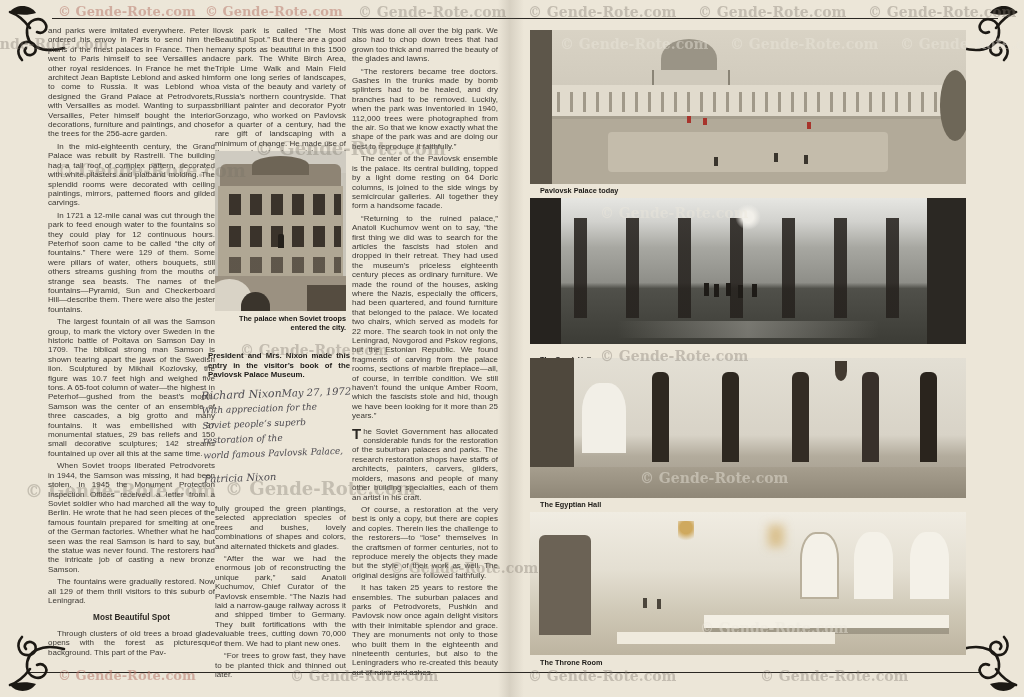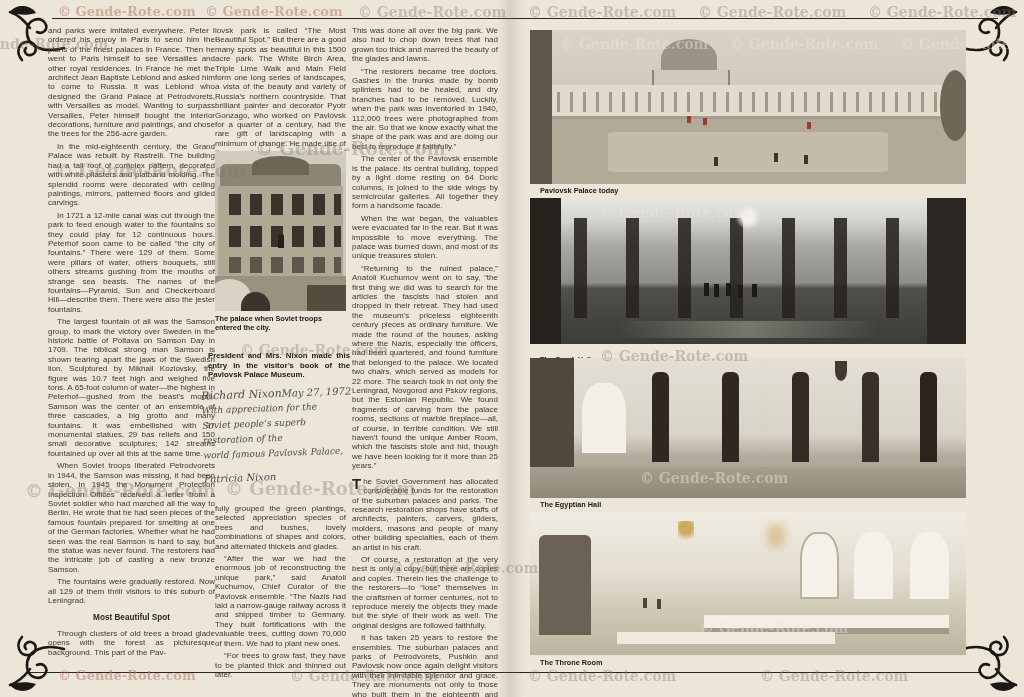--- a/index.html
+++ b/index.html
@@ -21,21 +21,21 @@
   .col{position:absolute;font-size:8px;line-height:9.4px;text-align:justify;}
   .col p{margin:0 0 3px 0;}
   .col p.ind{text-indent:9px;}
   .col1{left:48px;top:26px;width:167px;}
   .col2top{left:215px;top:26px;width:131px;}
   .col2bot{left:215px;top:504px;width:131px;}
   .col3{left:352px;top:26px;width:146px;}
   h3.subhead{font-size:8.2px;text-align:center;margin:8px 0 6px 0;color:#2b2823;}
   .dropcap{float:left;font-size:15px;line-height:13px;font-weight:bold;margin:0 2px 0 0;color:#2b2823;}
   
-  .photocap{position:absolute;font-weight:bold;font-size:7.3px;color:#1c1a17;}
+  .photocap{position:absolute;font-weight:bold;font-size:7.3px;color:#1c1a17;text-align:right;}
   .credit{position:absolute;left:208px;top:351px;width:142px;font-weight:bold;
           font-size:7.8px;line-height:9.6px;text-align:justify;color:#1c1a17;}
   
   .handwriting{position:absolute;left:203px;top:386px;width:150px;height:118px;
                font-family:"DejaVu Serif",serif;font-style:italic;color:#4c4a50;
                font-size:9px;line-height:15px;transform:rotate(-2deg);}
   .hw-row1{display:flex;justify-content:space-between;font-size:10px;}
   .hw-sig{font-size:11px;}
   .hw-last{margin-top:8px;font-size:10px;}
   
@@ -155,21 +155,20 @@
   <div class="col col2bot">
     <p>fully grouped the green plantings, selected appreciation species of trees and bushes, lovely combinations of shapes and colors, and alternated thickets and glades.</p>
     <p class="ind">“After the war we had the enormous job of reconstructing the unique park,” said Anatoli Kuchumov, Chief Curator of the Pavlovsk ensemble. “The Nazis had laid a narrow-gauge railway across it and shipped timber to Germany. They built fortifications with the valuable trees, cutting down 70,000 of them. We had to plant new ones.</p>
     <p class="ind">“For trees to grow fast, they have to be planted thick and thinned out later.</p>
   </div>
 
   <div class="col col3">
     <p>This was done all over the big park. We also had to chop down trees that had grown too thick and marred the beauty of the glades and lawns.</p>
     <p class="ind">“The restorers became tree doctors. Gashes in the trunks made by bomb splinters had to be healed, and dry branches had to be removed. Luckily, when the park was inventoried in 1940, 112,000 trees were photographed from the air. So that we know exactly what the shape of the park was and are doing our best to reproduce it faithfully.”</p>
     <p class="ind">The center of the Pavlovsk ensemble is the palace. Its central building, topped by a light dome resting on 64 Doric columns, is joined to the side wings by semicircular galleries. All together they form a handsome facade.</p>
-    <p class="ind">When the war began, the valuables were evacuated far in the rear. But it was impossible to move everything. The palace was burned down, and most of its unique treasures stolen.</p>
     <p class="ind">“Returning to the ruined palace,” Anatoli Kuchumov went on to say, “the first thing we did was to search for the articles the fascists had stolen and dropped in their retreat. They had used the museum’s priceless eighteenth century pieces as ordinary furniture. We made the round of the houses, asking where the Nazis, especially the officers, had been quartered, and found furniture that belonged to the palace. We located two chairs, which served as models for 22 more. The search took in not only the Leningrad, Novgorod and Pskov regions, but the Estonian Republic. We found fragments of carving from the palace rooms, sections of marble fireplace—all, of course, in terrible condition. We still haven’t found the unique Amber Room, which the fascists stole and hid, though we have been looking for it more than 25 years.”</p>
     <p style="margin-top:6px;"><span class="dropcap">T</span><span>he Soviet Government has allocated considerable funds for the restoration of the suburban palaces and parks. The research restoration shops have staffs of architects, painters, carvers, gilders, molders, masons and people of many other building specialties, each of them an artist in his craft.</span></p>
     <p class="ind">Of course, a restoration at the very best is only a copy, but there are copies and copies. Therein lies the challenge to the restorers—to “lose” themselves in the craftsmen of former centuries, not to reproduce merely the objects they made but the style of their work as well. The original designs are followed faithfully.</p>
     <p class="ind">It has taken 25 years to restore the ensembles. The suburban palaces and parks of Petrodvorets, Pushkin and Pavlovsk now once again delight visitors with their inimitable splendor and grace. They are monuments not only to those who built them in the eighteenth and nineteenth centuries, but also to the Leningraders who re-created this beauty out of ruins and ashes.</p>
   </div>
 
   <div class="photo ph1">
     <div class="shape" style="left:30%;top:6%;width:13%;height:26%;background:#9a9486;border-radius:50% 50% 0 0;"></div>
     <div class="shape" style="left:28%;top:26%;width:17%;height:12%;background:#cfc9bb;border-left:2px solid #8a8476;border-right:2px solid #8a8476;"></div>
     <div class="shape" style="left:2%;top:36%;width:96%;height:22%;background:#e1dbcd;box-shadow:inset 0 -3px 0 #a59e8e;"></div>

